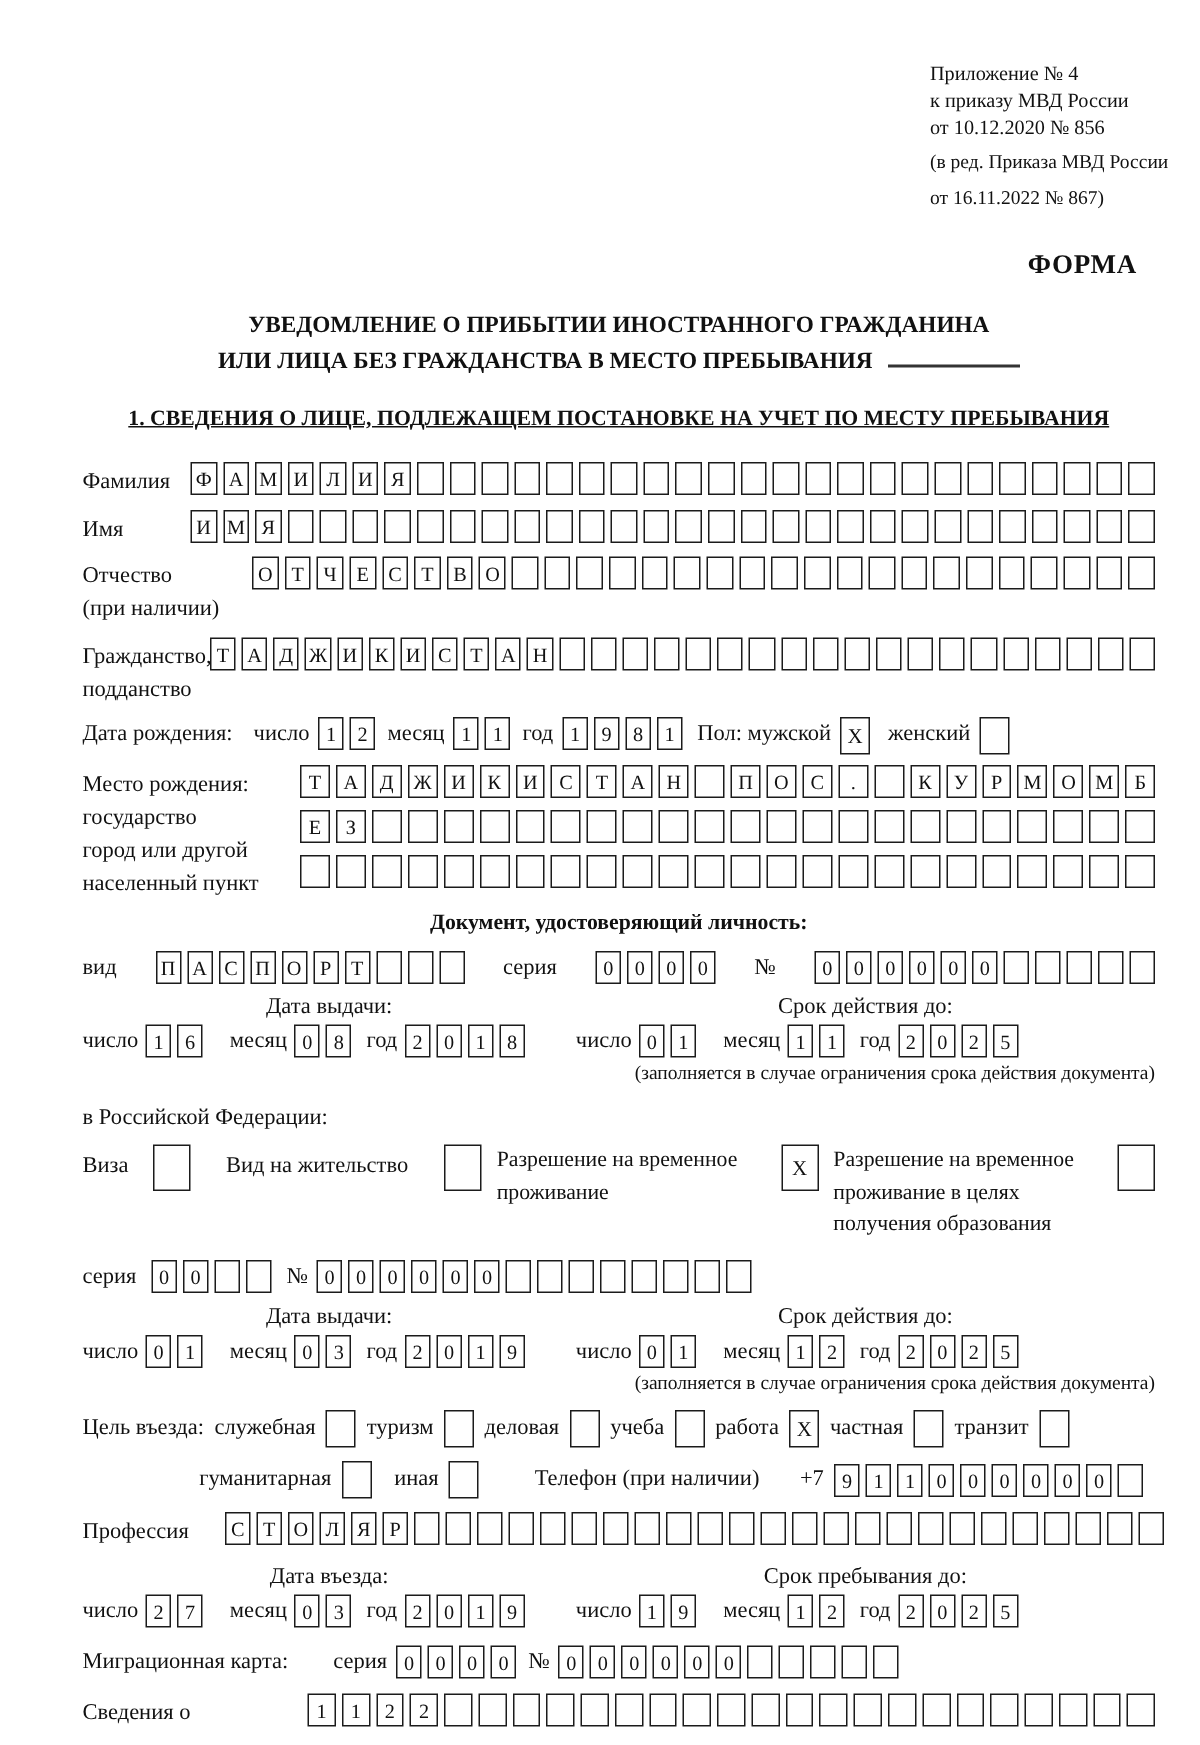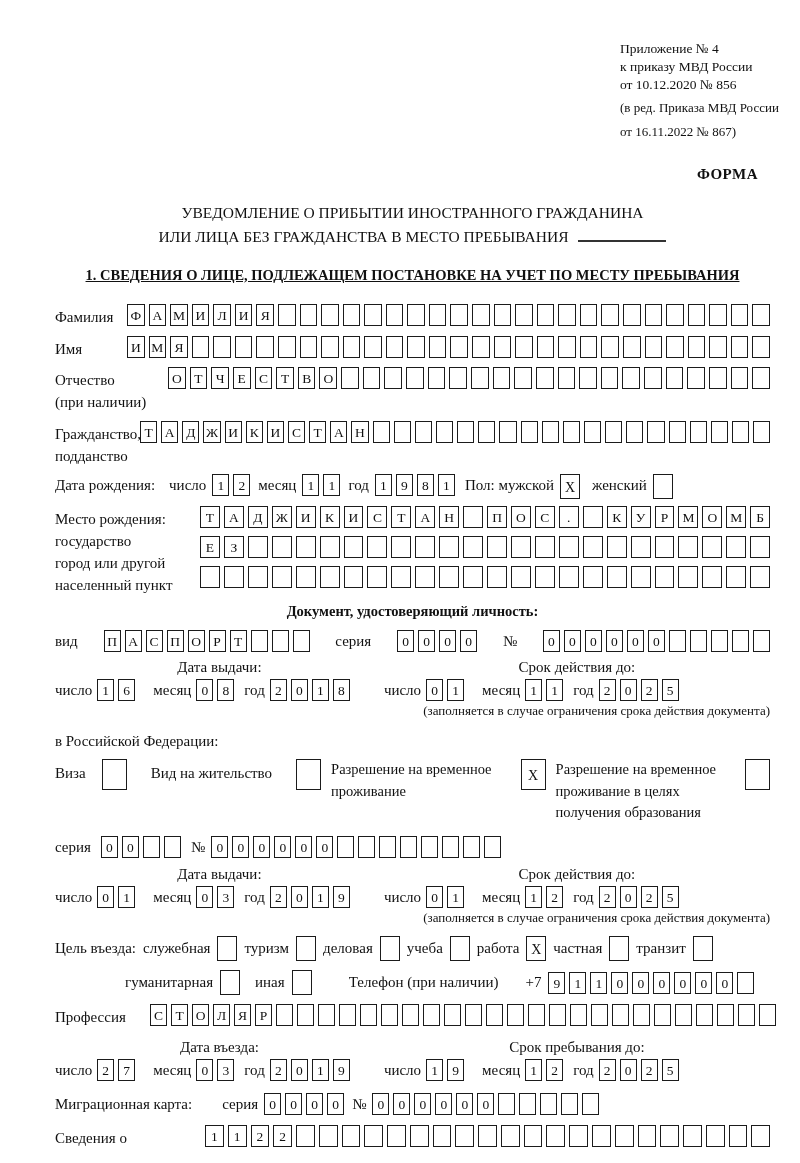--- a/index.html
+++ b/index.html
@@ -4,22 +4,22 @@
 <style>
   html,body{margin:0;padding:0;background:#fff;}
   .page{
     width:800px;min-height:1163px;box-sizing:border-box;
     padding:40px 30px 30px 55px;
     font-family:"Liberation Serif","DejaVu Serif",serif;
     color:#111;font-size:15px;
   }
   .appendix{margin-left:565px;width:180px;font-size:13.5px;line-height:1.32;}
   .appendix .amend{margin-top:6px;font-size:13px;}
-  .forma{text-align:right;font-weight:bold;margin:26px 12px 18px 0;font-size:15px;letter-spacing:.5px;}
-  .title{text-align:center;font-weight:normal;font-size:15.5px;line-height:1.55;margin:0 0 18px 0;}
+  .forma{text-align:right;font-weight:bold;margin:26px 12px 18px 0;font-size:18px;letter-spacing:.5px;}
+  .title{text-align:center;font-weight:bold;font-size:15.5px;line-height:1.55;margin:0 0 18px 0;}
   .blank-line{display:inline-block;width:88px;border-bottom:2px solid #333;height:12px;margin-left:10px;}
   .sect-head{text-align:center;font-weight:bold;font-size:14.5px;margin:14px 0 20px 0;text-decoration:underline;}
   .frow{display:flex;align-items:flex-start;margin-bottom:7px;}
   .flabel{flex:none;line-height:1.45;padding-top:3px;}
   .ilabel{white-space:nowrap;padding:3px 6px 0 0;}
   .boxes{display:flex;gap:4px;}
   .boxes.fill{flex:1;}
   .boxes.fill .cell{flex:1;}
   .cell{
     flex:none;width:17px;height:22px;border:1.6px solid #1b1b1b;
@@ -38,21 +38,21 @@
   .sublabel{text-align:center;margin-bottom:3px;}
   .dgroup{display:flex;align-items:flex-start;}
   .dgroup .ilabel{padding-right:5px;}
   .dgroup .boxes{margin-right:10px;}
   .note{font-size:13px;text-align:right;margin:2px 0 10px 0;}
   .intro{margin:8px 0 4px 0;line-height:1.7;}
   .rvp-row{display:flex;align-items:flex-start;gap:10px;margin:4px 0 12px 0;}
   .opt-center{text-align:left;line-height:1.5;font-size:14.5px;flex:1;}
   .purpose-row{display:flex;align-items:center;gap:7px;margin-bottom:9px;flex-wrap:nowrap;}
   .purpose-row .ilabel{padding:0;}
-  .indent{margin-left:70px;}
+  .indent{margin-left:70px;justify-content:center;}
 </style>
 </head>
 <body>
 
 <div class="page">
 
   <div class="appendix">
     <div>Приложение № 4</div>
     <div>к приказу МВД России</div>
     <div>от 10.12.2020 № 856</div>

